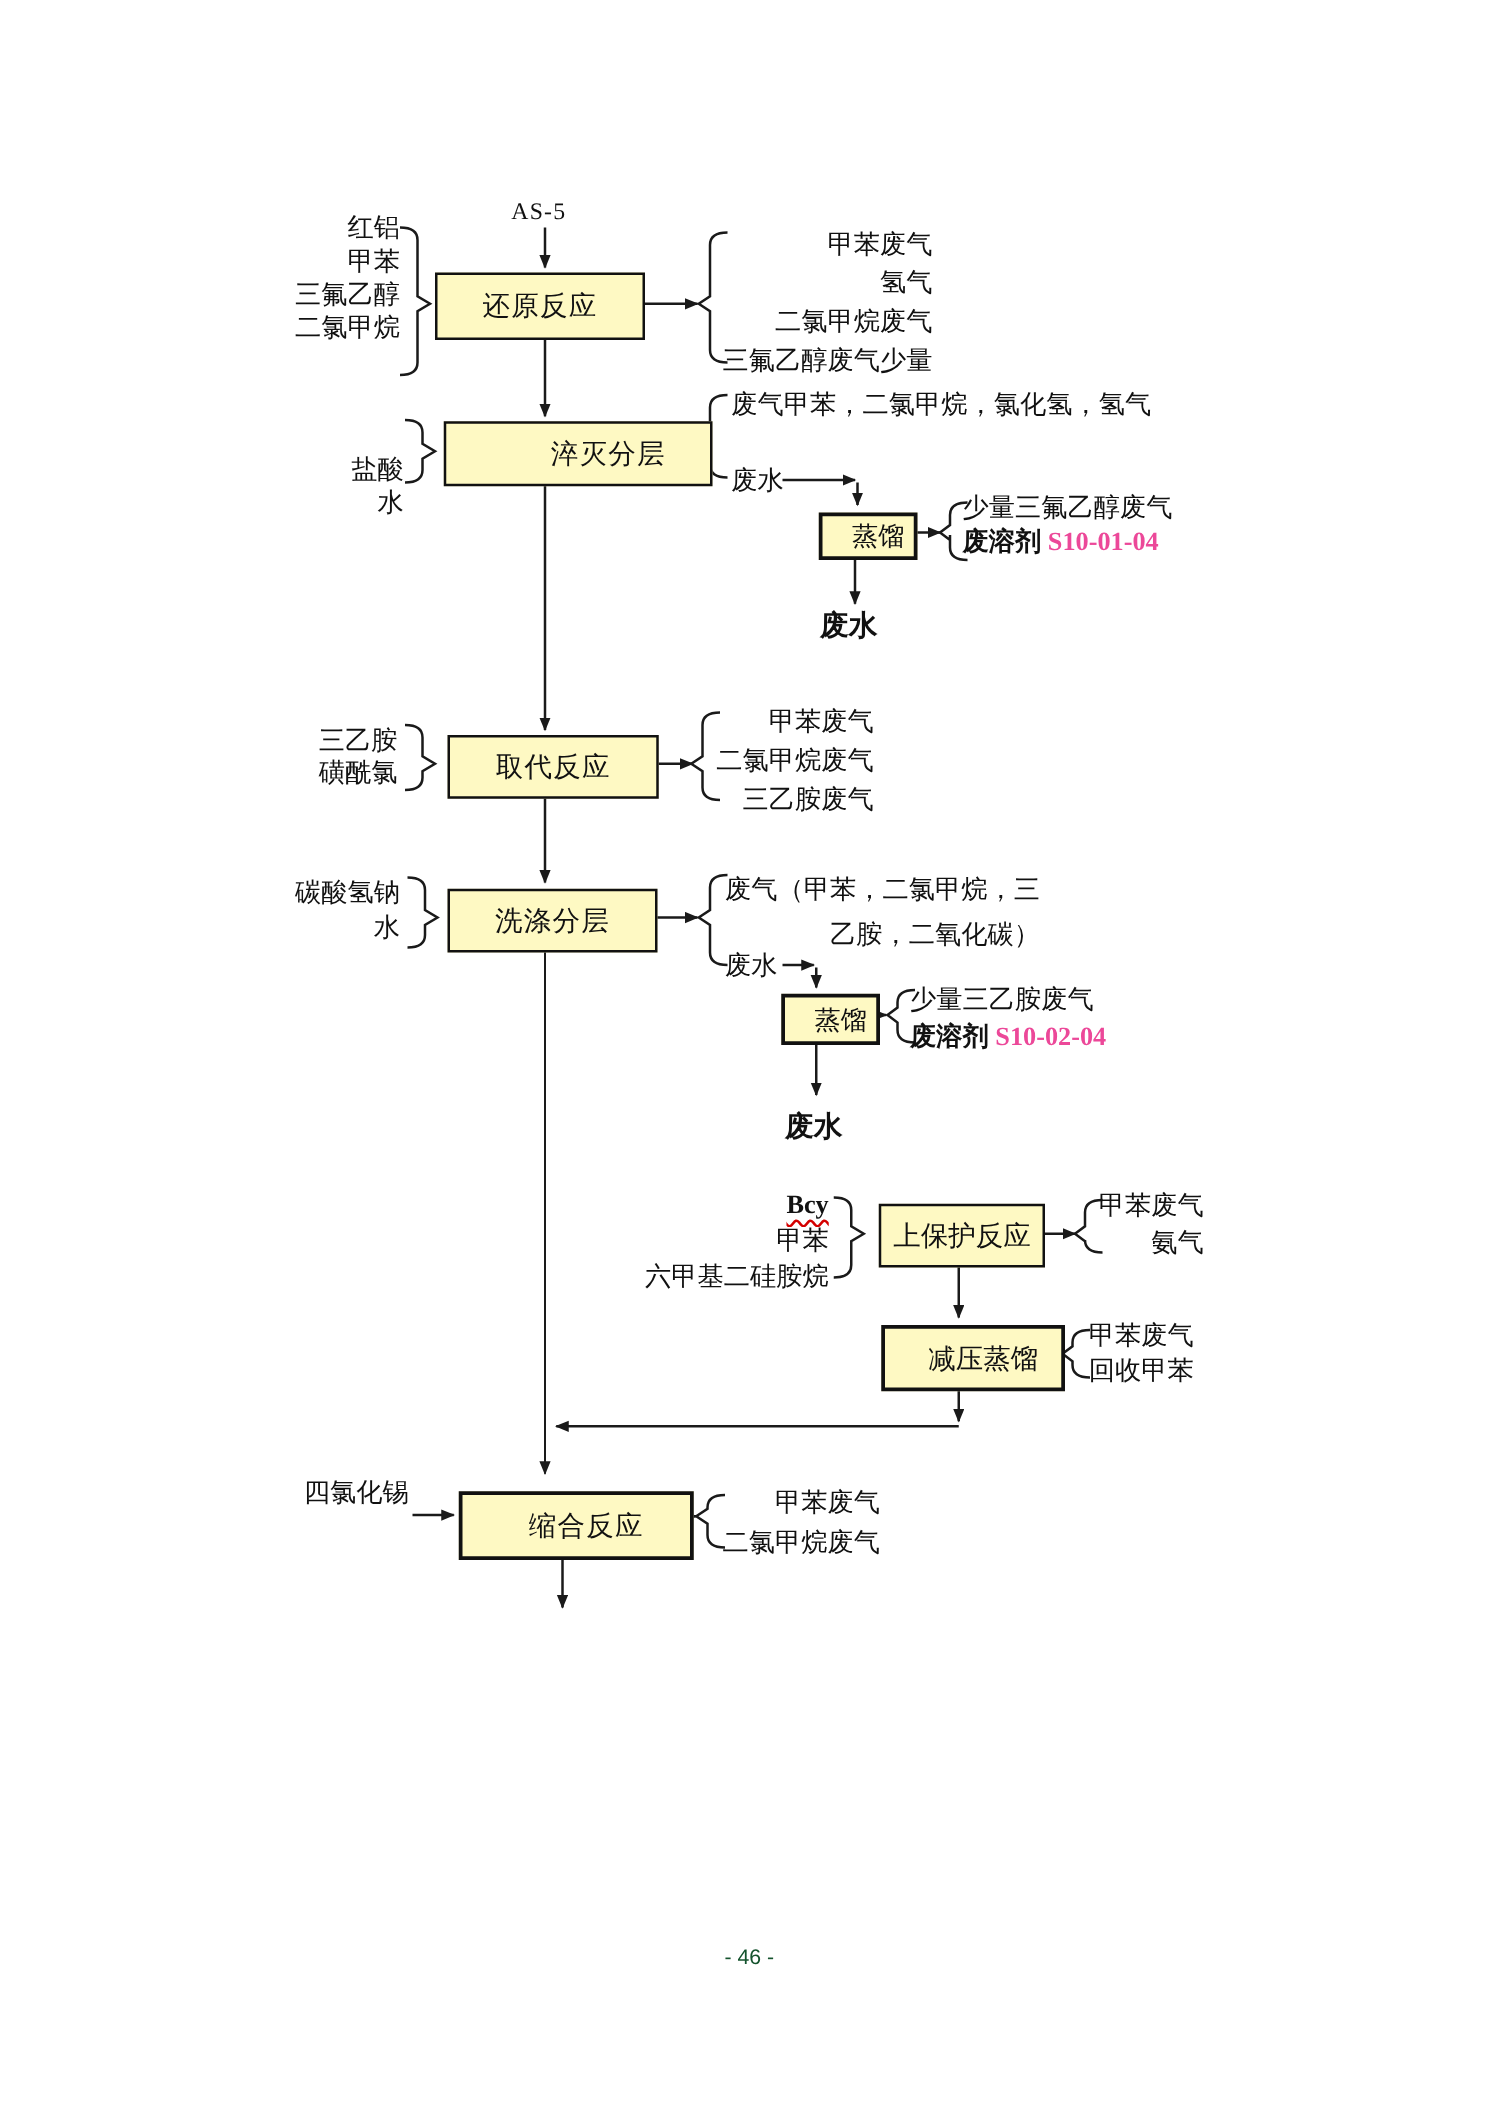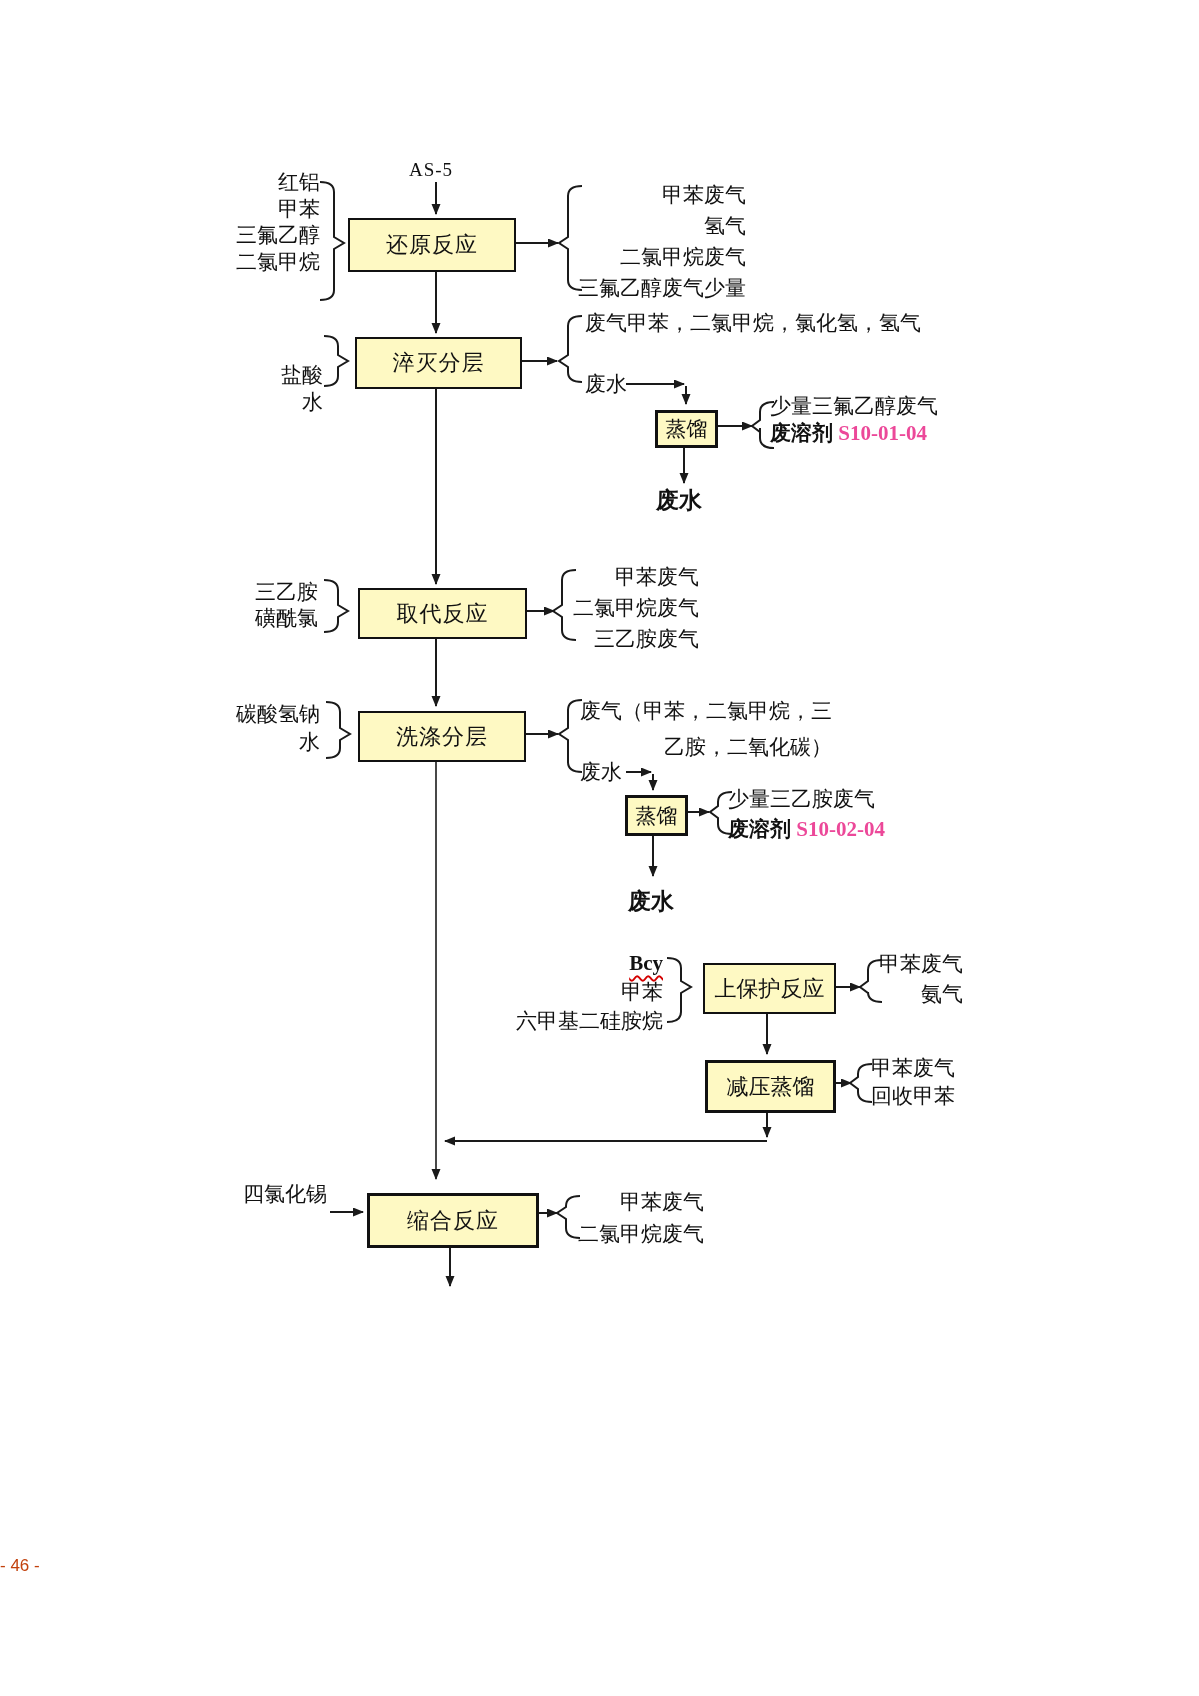--- a/index.html
+++ b/index.html
@@ -9,27 +9,27 @@
   }
   .t{position:absolute;font-size:21px;line-height:1.18;white-space:nowrap;}
   .col{position:absolute;white-space:nowrap;text-align:right;}
   .col .ln{display:block;}
   .ra{text-align:right;}
   .box{
     position:absolute;border:2px solid #111;background:#fef9c3;
     display:flex;align-items:center;justify-content:center;
     font-size:22px;letter-spacing:1px;white-space:nowrap;
   }
-  .box.b3{border-width:3px;}
+  .box.b3{border-width:3px;padding-left:16px;}
   .bold{font-weight:bold;}
   .code{font-weight:bold;color:#ec4899;font-family:"Liberation Serif","DejaVu Serif",serif;}
   .spell{font-weight:bold;text-decoration:underline wavy #d40000 2px;text-underline-offset:5px;}
   .as5{font-size:19px;letter-spacing:1px;}
-  #footer{position:absolute;left:0;right:0;top:1556px;
-    font-family:"Liberation Sans","DejaVu Sans",sans-serif;font-size:17px;color:#c2410c;}
+  #footer{position:absolute;left:0;right:0;top:1556px;text-align:center;
+    font-family:"Liberation Sans","DejaVu Sans",sans-serif;font-size:17px;color:#14532d;}
   svg#flow{position:absolute;left:0;top:0;}
   .wire{stroke:#1a1a1a;stroke-width:2;fill:none;}
   .thin{stroke-width:1.6;}
 </style>
 </head>
 <body>
 
 <div id="page">
 
   <svg id="flow" width="1199" height="1696" viewBox="0 0 1199 1696">
@@ -105,21 +105,21 @@
     <span class="ln">甲苯废气</span>
     <span class="ln">氢气</span>
     <span class="ln">二氯甲烷废气</span>
     <span class="ln">三氟乙醇废气少量</span>
   </div>
 
   <div class="col ra" style="right:876px;top:335px;line-height:27px;font-size:21px;margin-top:27px;">
     <span class="ln">盐酸</span>
     <span class="ln">水</span>
   </div>
-  <div class="box" style="left:355px;top:337px;width:163px;height:48px;">
+  <div class="box" style="left:355px;top:337px;width:163px;height:48px;padding-left:48px;">
     <span>淬灭分层</span>
   </div>
   <div class="t" style="left:585px;top:311px;">废气甲苯，二氯甲烷，氯化氢，氢气</div>
   <div class="t" style="left:585px;top:372px;">废水</div>
 
   <div class="box b3" style="left:655px;top:410px;width:57px;height:32px;font-size:21px;letter-spacing:0;">
     <span>蒸馏</span>
   </div>
   <div class="t" style="left:770px;top:394px;">少量三氟乙醇废气</div>
   <div class="t" style="left:770px;top:421px;">

